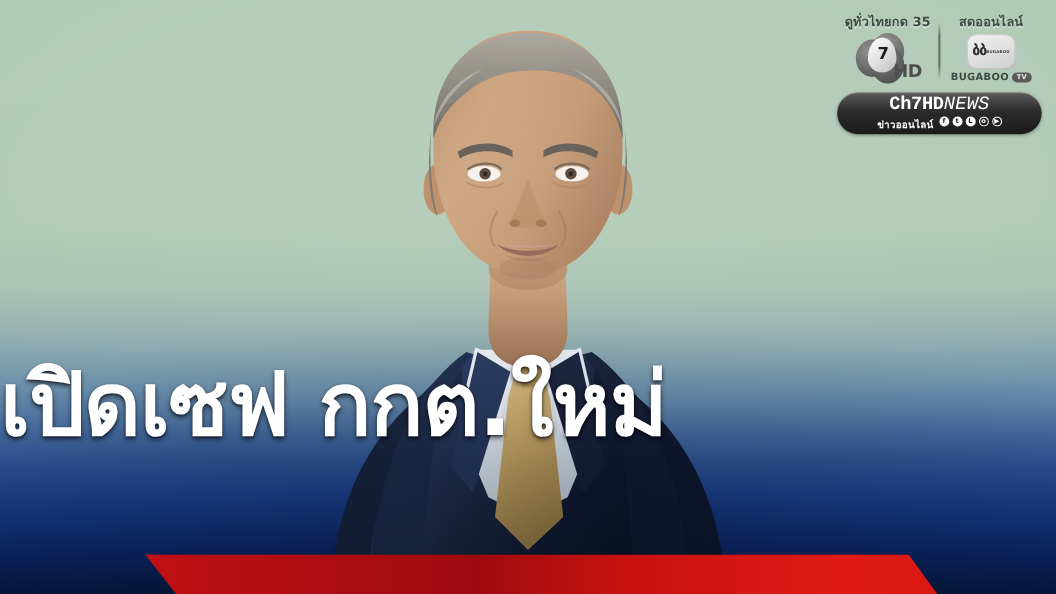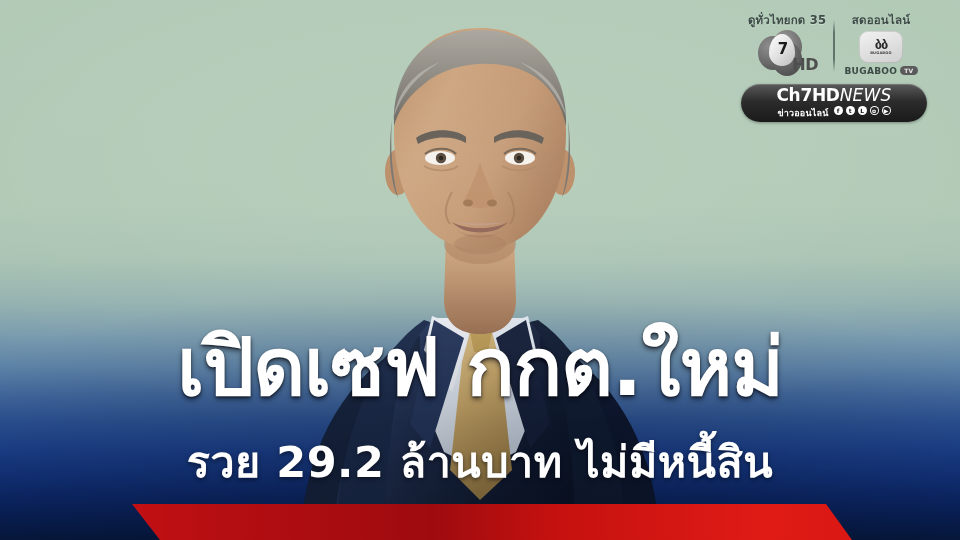--- a/index.html
+++ b/index.html
@@ -30,21 +30,21 @@
   .bg-vign {
     position:absolute; inset:0;
     background:radial-gradient(130% 90% at 50% 30%, rgba(255,255,255,.10) 0%, rgba(255,255,255,0) 55%),
                radial-gradient(120% 80% at 50% 100%, rgba(0,0,0,.28) 0%, rgba(0,0,0,0) 60%);
   }
 
   
   .portrait { position:absolute; left:0; top:0; width:960px; height:540px; }
 
   
-  .brand { position:absolute; right:28px; top:14px; width:196px; }
+  .brand { position:absolute; right:8px; top:14px; width:196px; }
   .brand-row { display:flex; align-items:flex-start; justify-content:center; gap:0; }
   .brand-col { display:flex; flex-direction:column; align-items:center; }
   .brand-col.left { width:92px; }
   .brand-col.right { width:92px; }
   .brand-cap {
     font-size:11.5px; color:#3e4b47; font-weight:700;
     letter-spacing:.2px; line-height:1.1; white-space:nowrap;
     text-shadow:0 1px 0 rgba(255,255,255,.35);
   }
   .divider { width:2px; height:52px; margin-top:6px;
@@ -59,48 +59,48 @@
         background:linear-gradient(135deg,#ffffff 0%, #e2e2e2 50%, #bdbdbd 100%);
         border-radius:50% 50% 50% 50%/60% 60% 40% 40%; }
   .seven { position:absolute; left:19px; top:11px; width:16px; height:16px;
         color:#1b1b1b; font-size:15px; font-weight:900; line-height:16px; text-align:center;
         font-family:"DejaVu Sans",sans-serif; }
   .hd-badge { position:absolute; right:0px; bottom:0px; font-size:16px; font-weight:900;
         color:#4e4e4e; letter-spacing:-.5px; }
 
   .bug-mark { width:44px; height:32px; margin-top:4px; border-radius:9px;
         background:linear-gradient(160deg,#f2f2f2,#cfcfcf);
-        display:flex; flex-direction:column; align-items:center; justify-content:center;
+        display:flex; flex-direction:row; align-items:center; justify-content:center;
         box-shadow:inset 0 0 0 1px rgba(0,0,0,.12); }
   .bug-eyes { font-size:13px; font-weight:900; color:#2c2c2c; line-height:11px; letter-spacing:-1px; }
   .bug-sub  { font-size:3.6px; font-weight:700; color:#3a3a3a; letter-spacing:.2px; margin-top:1px; }
   .bug-word { display:flex; align-items:center; gap:3px; margin-top:3px; }
   .bug-word .t1 { font-size:9px; font-weight:900; color:#3d4a46; letter-spacing:.3px; }
   .bug-word .t2 { font-size:6px; font-weight:900; color:#e8e8e8; background:#5a5a5a;
         border-radius:6px; padding:1px 4px; letter-spacing:.3px; }
 
   .newsbar {
     margin:8px auto 0; width:186px; height:38px; border-radius:19px;
     background:linear-gradient(180deg,#5a5a5a 0%, #2c2c2c 45%, #1a1a1a 100%);
     box-shadow:0 1px 3px rgba(0,0,0,.35), inset 0 1px 0 rgba(255,255,255,.18);
     display:flex; flex-direction:column; align-items:center; justify-content:center;
   }
-  .nb-title { line-height:18px; white-space:nowrap; }
+  .nb-title { line-height:18px; white-space:nowrap;font-family:Liberation Mono, monospace; }
   .nb-title .a { font-size:17px; font-weight:900; color:#ffffff; letter-spacing:-.3px; }
   .nb-title .b { font-size:17px; font-weight:400; font-style:italic; color:#ffffff; letter-spacing:.2px; }
   .nb-sub { display:flex; align-items:flex-start; gap:5px; margin-top:1px; }
   .nb-sub .th { font-size:9px; font-weight:700; color:#ffffff; letter-spacing:.2px; }
   .socials { display:flex; gap:3px; }
   .soc { width:9px; height:9px; border-radius:50%; background:#ffffff;
          color:#1a1a1a; font-size:6px; font-weight:900; line-height:9px; text-align:center; }
   .soc.hollow { background:transparent; box-shadow:inset 0 0 0 1px #ffffff; color:#ffffff; }
 
   
   .headline {
-    position:absolute; left:0; right:0; top:326px; text-align:center;
+    position:absolute; left:0; right:0; top:326px; 
     font-weight:900; color:#ffffff; font-size:80px; line-height:84px;
     letter-spacing:-1px; white-space:nowrap;
     text-shadow:0 3px 5px rgba(0,0,10,.55), 0 1px 2px rgba(0,0,10,.6);
   }
   .subhead {
     position:absolute; left:0; right:0; top:437px; text-align:center;
     font-weight:700; color:#ffffff; font-size:43px; line-height:50px;
     letter-spacing:.5px; white-space:nowrap;
     text-shadow:0 2px 4px rgba(0,0,10,.5);
   }
@@ -277,17 +277,16 @@
           <span class="soc">t</span>
           <span class="soc">L</span>
           <span class="soc hollow">o</span>
           <span class="soc hollow">▶</span>
         </span>
       </div>
     </div>
   </div>
 
   <div class="headline">เปิดเซฟ กกต.ใหม่</div>
-  <div class="subhead">รวย 29.2 ล้านบาท ไม่มีหนี้สิน</div>
 
   <div class="redband"></div>
 
 </div>
 
 </body></html>

